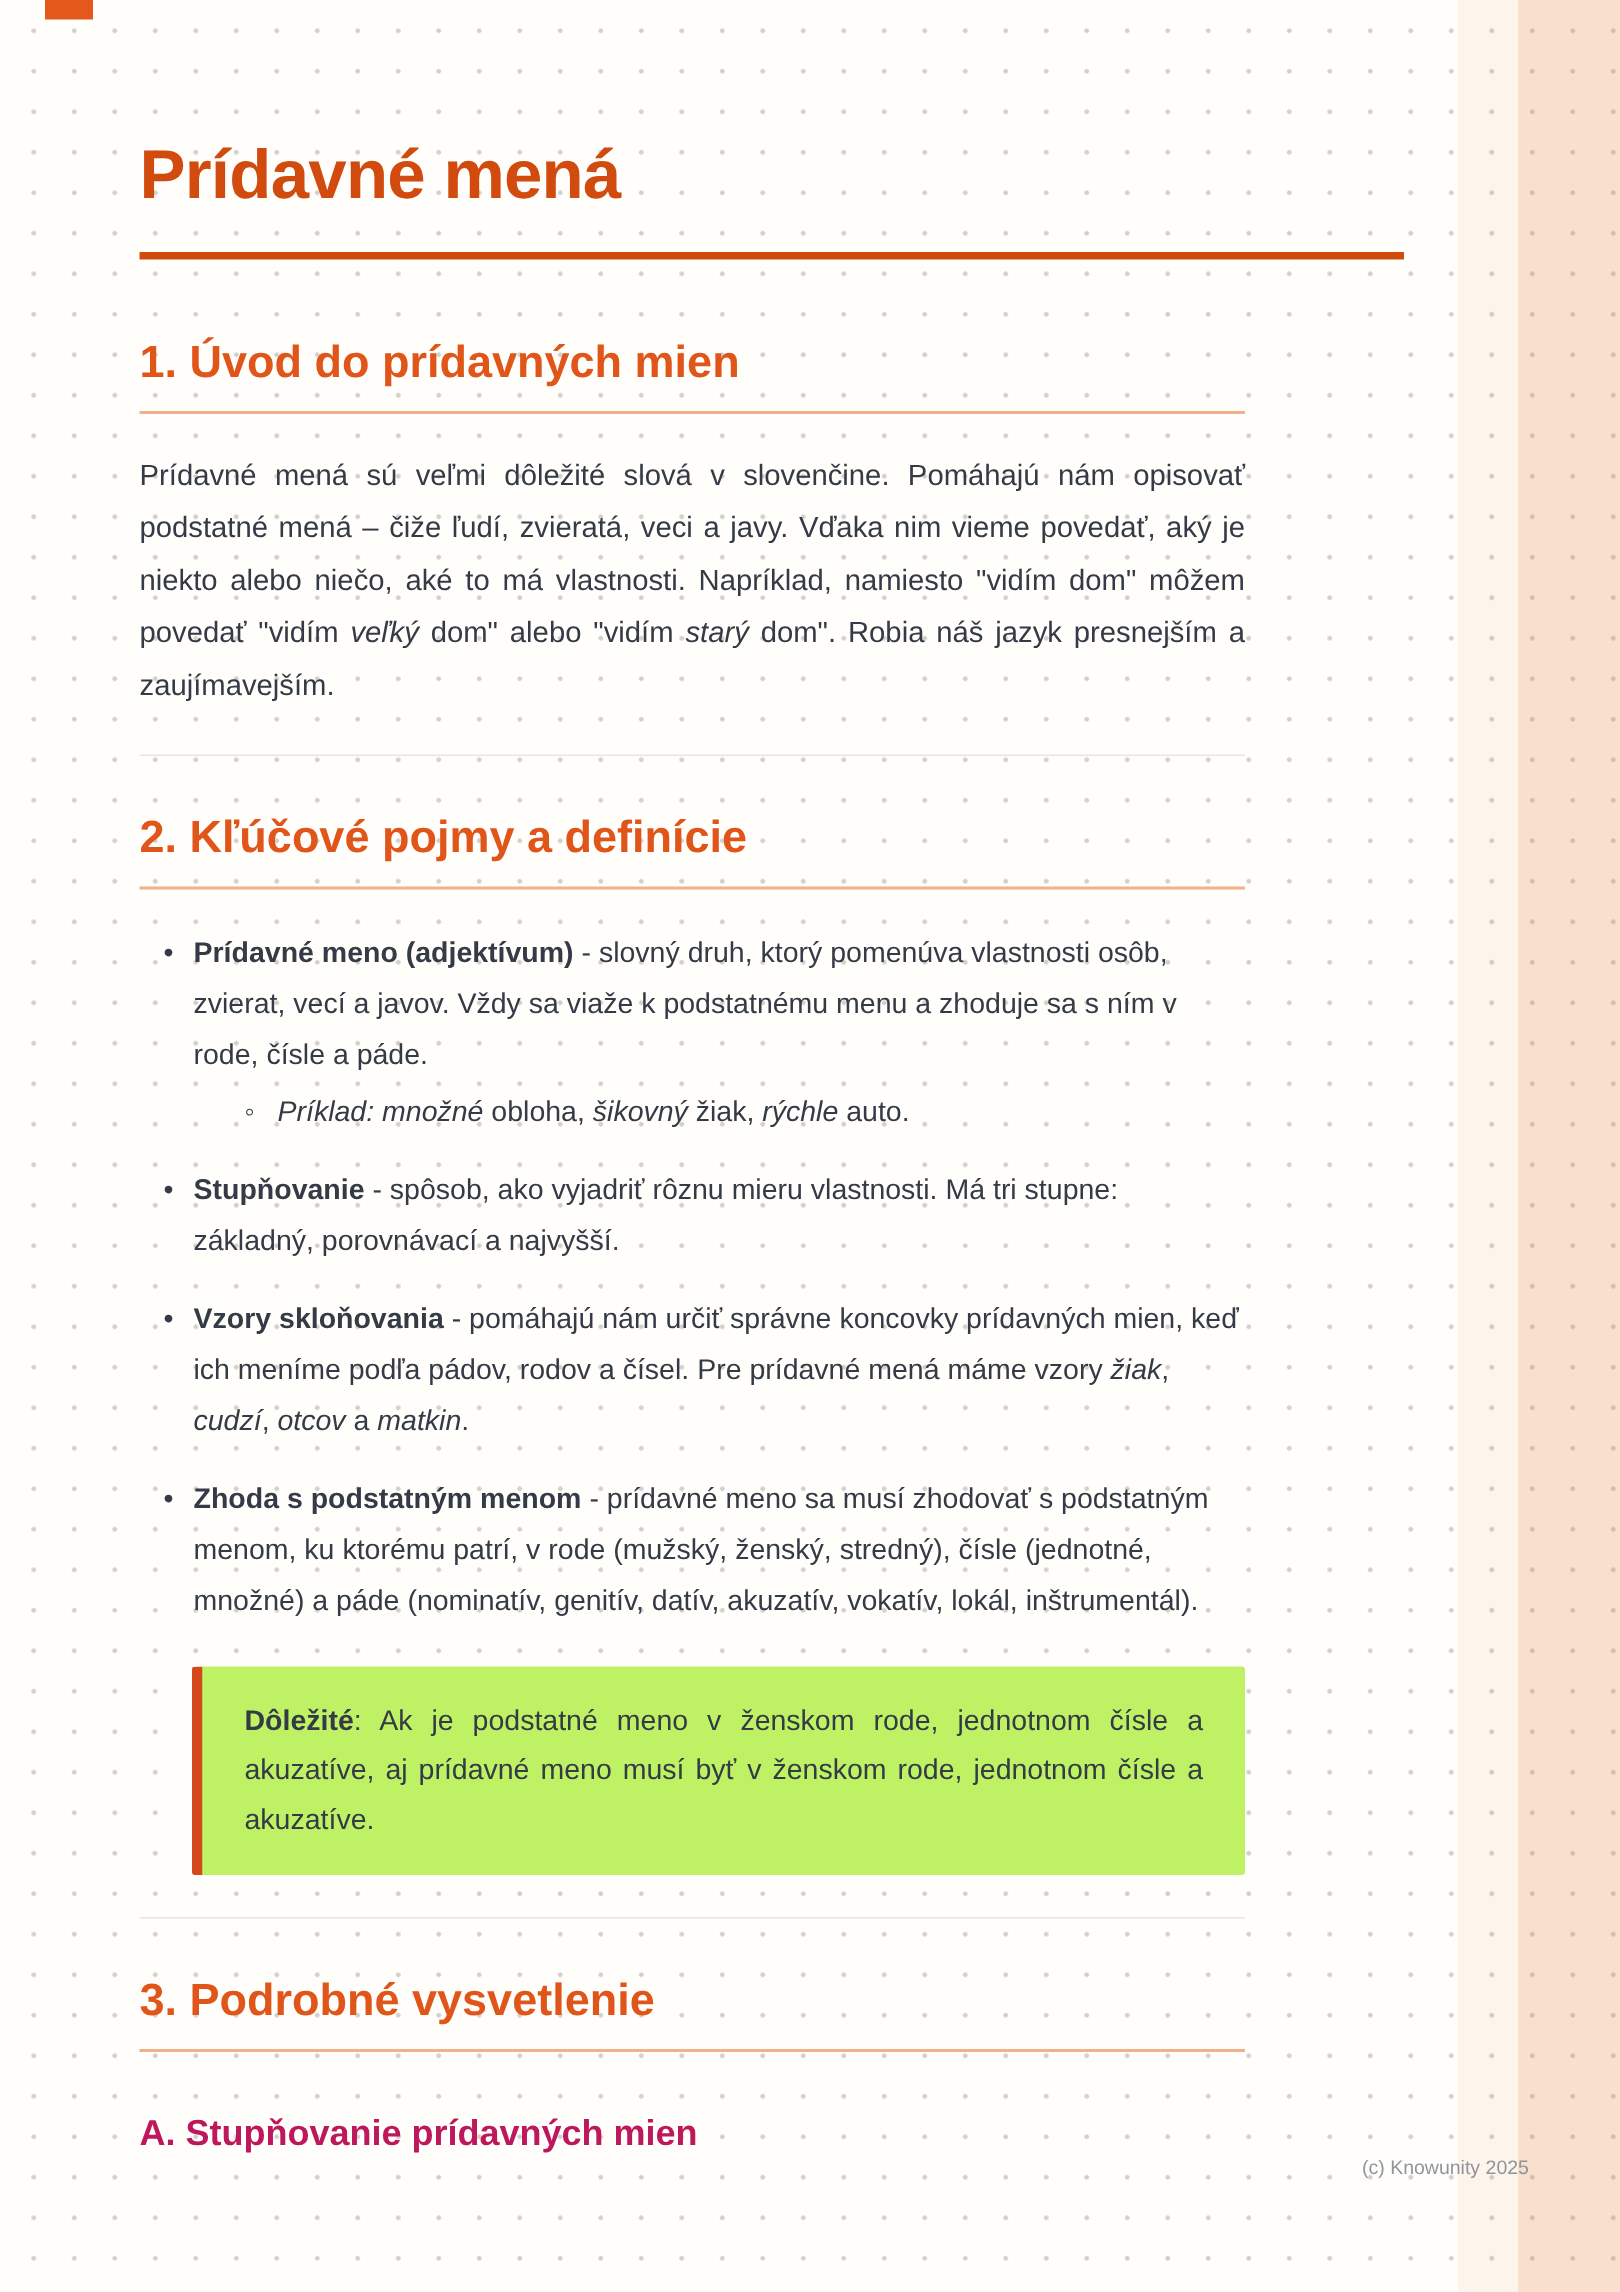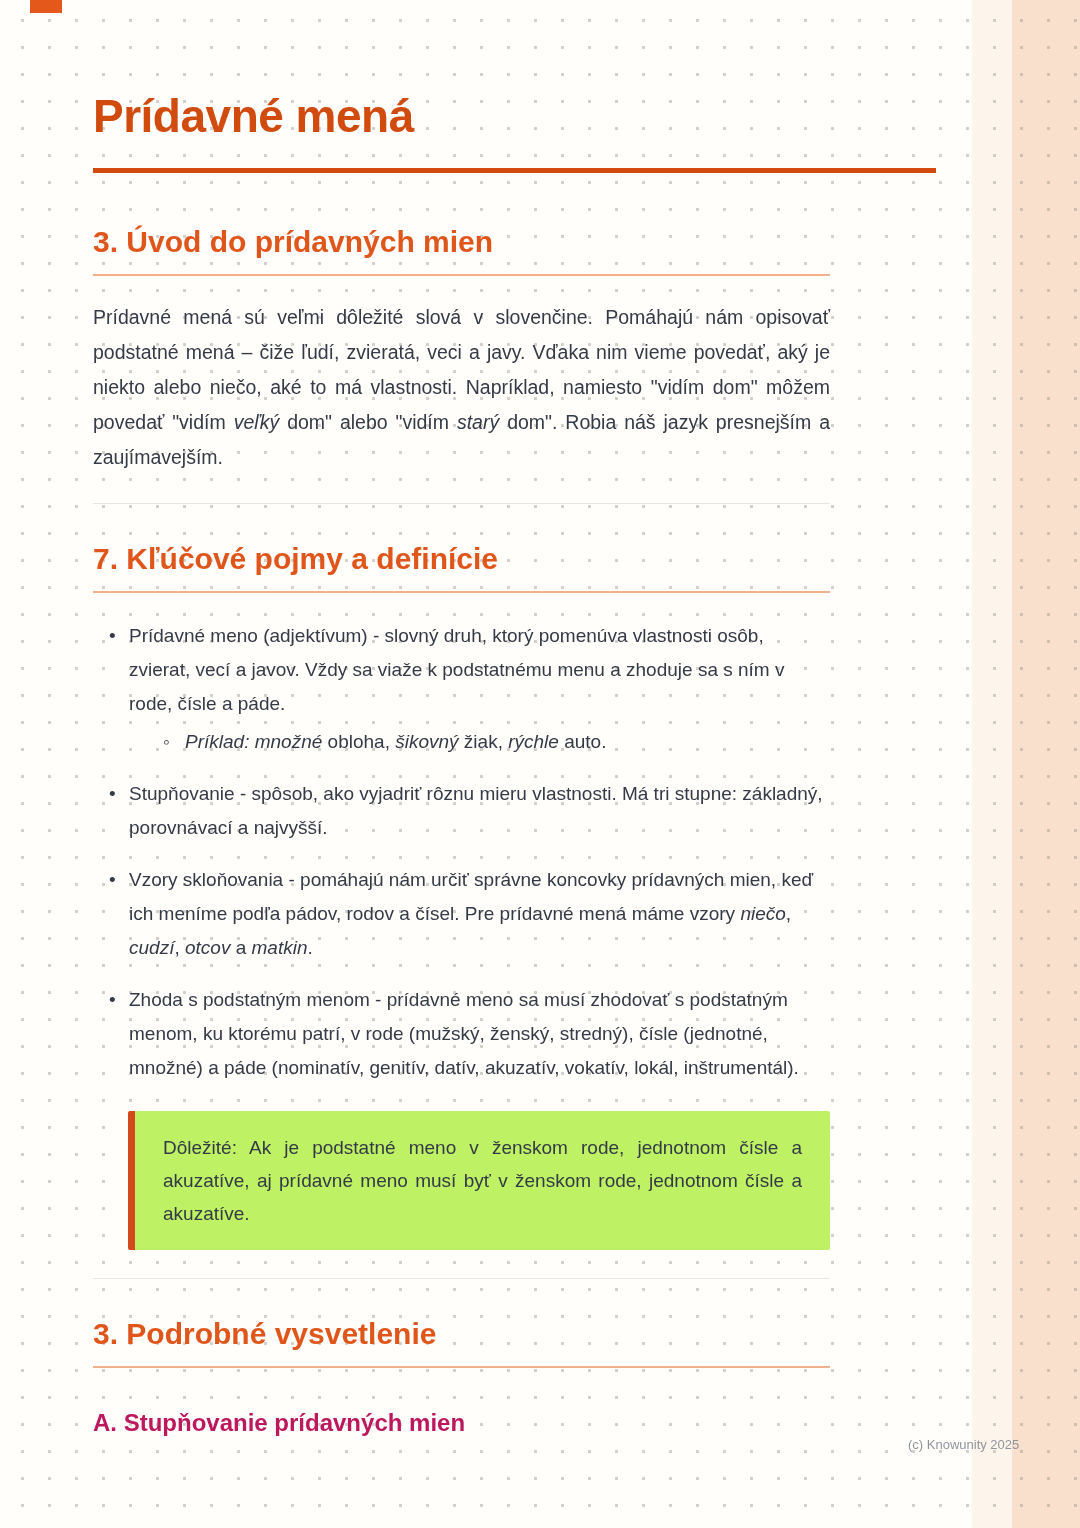--- a/index.html
+++ b/index.html
@@ -27,21 +27,21 @@
 
   .h2 { margin:36px 0 0; font-size:30px; line-height:38px; font-weight:800; color:#e0561a; }
   .h2.mt-lg { margin-top:50px; }
   .h2-rule { margin-top:13px; width:737px; height:2px; background:#f1b18c; }
 
   .para {
     margin:24px 0 0; width:737px; font-size:19.5px; line-height:35px;
     text-align:justify;
   }
   em { font-style:italic; }
-  strong { font-weight:400; }
+  strong { font-weight:700; }
 
   .divider { margin-top:28px; width:737px; height:1px; background:#e9e6e2; }
 
   .bullets { list-style:none; margin:26px 0 0; padding:0 0 0 14px; width:723px; }
   .li { position:relative; padding-left:22px; margin-bottom:18px; font-size:19px; line-height:34px; }
   .li::before { content:"•"; position:absolute; left:2px; top:0; color:#343a46; }
   .sub { list-style:none; margin:4px 0 0; padding:0 0 0 34px; }
   .sub-li { position:relative; padding-left:22px; font-size:19px; line-height:34px; }
   .sub-li::before { content:"◦"; position:absolute; left:0; top:0; color:#343a46; }
 
@@ -62,41 +62,41 @@
 <div class="page">
   <div class="band band-light"></div>
   <div class="band band-peach"></div>
   <div class="dots"></div>
   <div class="corner-accent"></div>
 
   <main class="content">
     <h1 class="title">Prídavné mená</h1>
     <div class="title-rule"></div>
 
-    <h2 class="h2 mt-lg">3. Úvod do prídavných mien</h2>
+    <h2 class="h2 mt-lg">1. Úvod do prídavných mien</h2>
     <div class="h2-rule"></div>
     <p class="para"><span>Prídavné mená sú veľmi dôležité slová v slovenčine. Pomáhajú nám opisovať podstatné mená – čiže ľudí, zvieratá, veci a javy. Vďaka nim vieme povedať, aký je niekto alebo niečo, aké to má vlastnosti. Napríklad, namiesto "vidím dom" môžem povedať "vidím </span><em>veľký</em><span> dom" alebo "vidím </span><em>starý</em><span> dom". Robia náš jazyk presnejším a zaujímavejším.</span></p>
 
     <div class="divider"></div>
 
-    <h2 class="h2">7. Kľúčové pojmy a definície</h2>
+    <h2 class="h2">2. Kľúčové pojmy a definície</h2>
     <div class="h2-rule"></div>
 
     <ul class="bullets">
       <li class="li">
         <strong>Prídavné meno (adjektívum)</strong><span> - slovný druh, ktorý pomenúva vlastnosti osôb, zvierat, vecí a javov. Vždy sa viaže k podstatnému menu a zhoduje sa s ním v rode, čísle a páde.</span>
         <ul class="sub">
           <li class="sub-li"><em>Príklad: množné</em><span> obloha, </span><em>šikovný</em><span> žiak, </span><em>rýchle</em><span> auto.</span></li>
         </ul>
       </li>
       <li class="li">
         <strong>Stupňovanie</strong><span> - spôsob, ako vyjadriť rôznu mieru vlastnosti. Má tri stupne: základný, porovnávací a najvyšší.</span>
       </li>
       <li class="li">
-        <strong>Vzory skloňovania</strong><span> - pomáhajú nám určiť správne koncovky prídavných mien, keď ich meníme podľa pádov, rodov a čísel. Pre prídavné mená máme vzory </span><em>niečo</em><span>, </span><em>cudzí</em><span>, </span><em>otcov</em><span> a </span><em>matkin</em><span>.</span>
+        <strong>Vzory skloňovania</strong><span> - pomáhajú nám určiť správne koncovky prídavných mien, keď ich meníme podľa pádov, rodov a čísel. Pre prídavné mená máme vzory </span><em>žiak</em><span>, </span><em>cudzí</em><span>, </span><em>otcov</em><span> a </span><em>matkin</em><span>.</span>
       </li>
       <li class="li">
         <strong>Zhoda s podstatným menom</strong><span> - prídavné meno sa musí zhodovať s podstatným menom, ku ktorému patrí, v rode (mužský, ženský, stredný), čísle (jednotné, množné) a páde (nominatív, genitív, datív, akuzatív, vokatív, lokál, inštrumentál).</span>
       </li>
     </ul>
 
     <div class="callout">
       <p class="callout-text"><strong>Dôležité</strong><span>: Ak je podstatné meno v ženskom rode, jednotnom čísle a akuzatíve, aj prídavné meno musí byť v ženskom rode, jednotnom čísle a akuzatíve.</span></p>
     </div>
 

